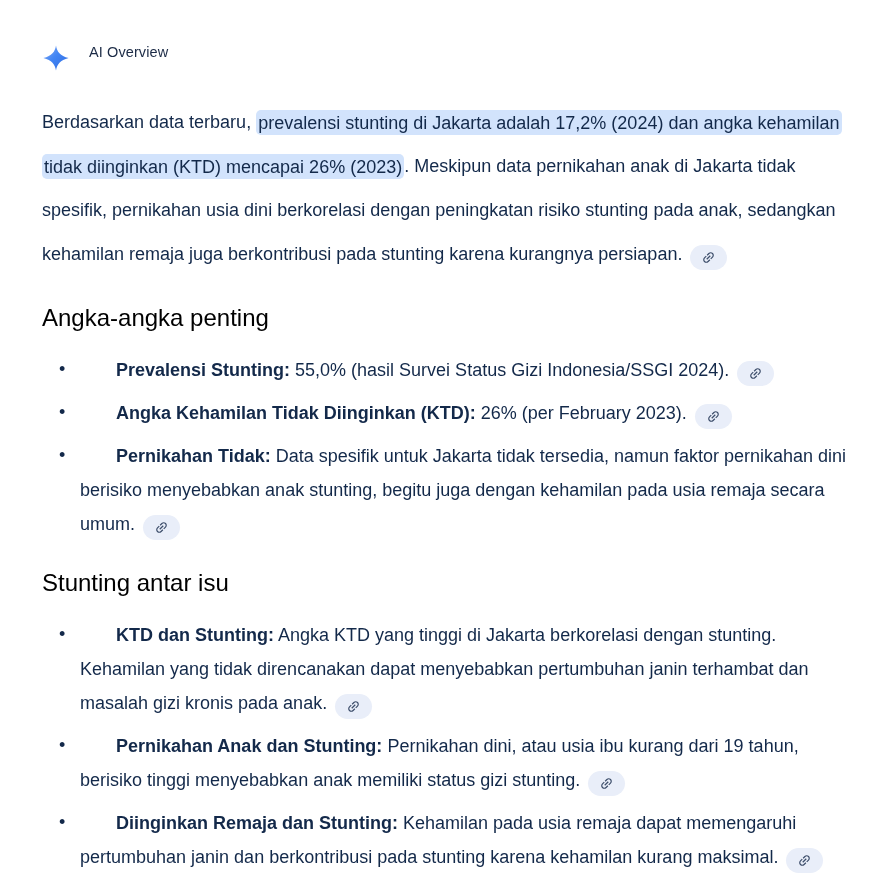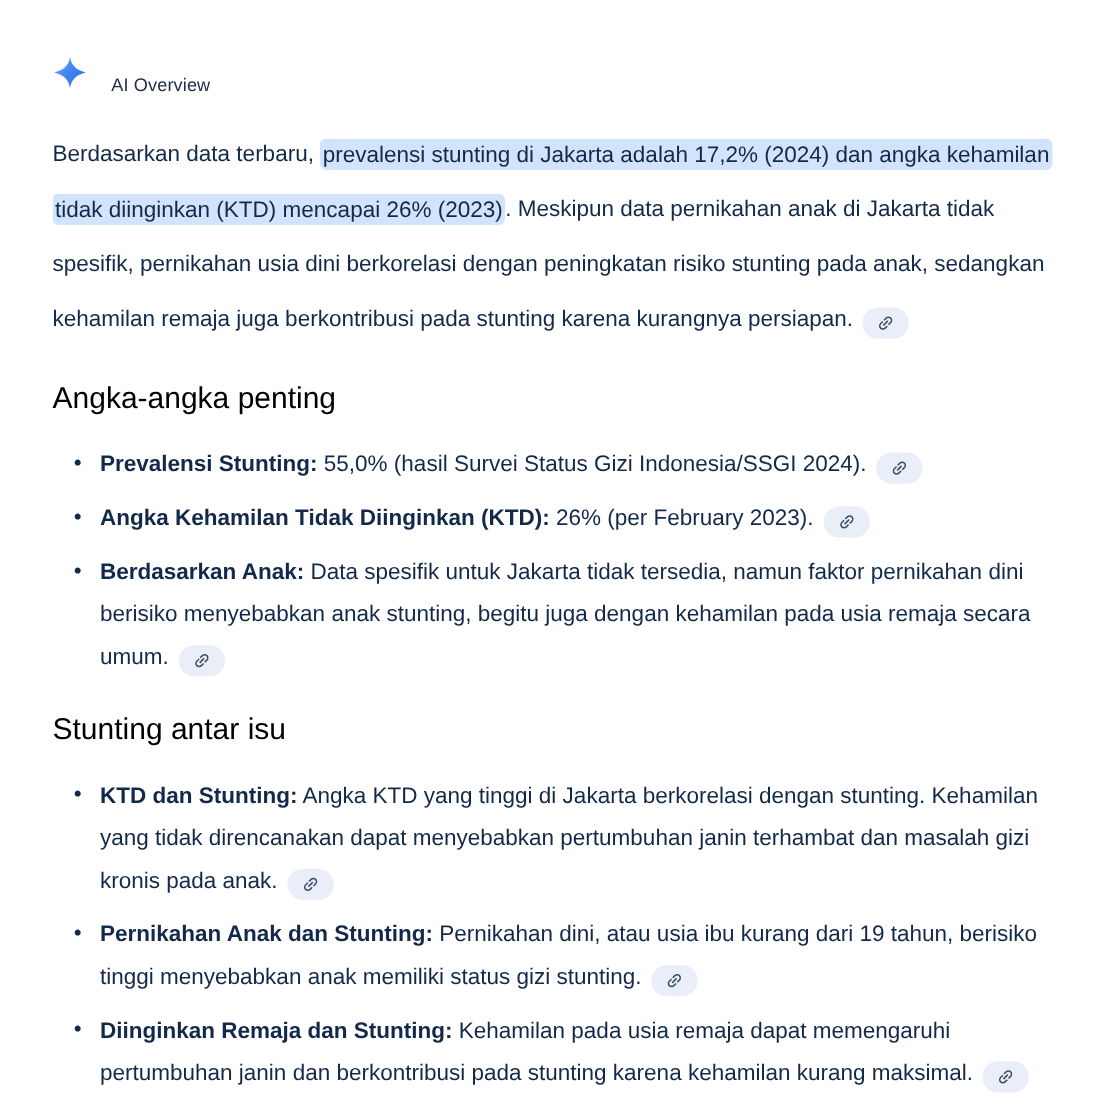--- a/index.html
+++ b/index.html
@@ -9,21 +9,21 @@
     height: 896px;
     background: #ffffff;
     font-family: "Liberation Sans", sans-serif;
     color: #13294a;
     overflow: hidden;
   }
   .page { padding: 44px 38px 0 42px; }
 
   .ai-header {
     display: flex;
-    align-items: flex-end;
+    align-items: flex-start;
     gap: 19px;
     margin-bottom: 24px;
   }
   .ai-header .label {
     font-size: 14.5px;
     font-weight: 500;
     letter-spacing: .1px;
     color: #1c2b46;
   }
 
@@ -65,21 +65,21 @@
     margin-bottom: 9px;
   }
   li::before {
     content: "\2022";
     position: absolute;
     left: 17px;
     top: -1px;
     font-size: 18px;
     color: #13294a;
   }
-  .b { font-weight: 700; }
+  .b { font-weight: 700; margin-left: 36px; }
 
   .chip {
     display: inline-flex;
     align-items: center;
     justify-content: center;
     width: 37px;
     height: 25px;
     border-radius: 13px;
     border: none;
     background: #e9eef9;
@@ -124,21 +124,21 @@
     <li><span class="b">Prevalensi Stunting:</span><span> 55,0% (hasil Survei Status Gizi Indonesia/SSGI 2024).</span><button class="chip">
           <svg width="15" height="15" viewBox="0 0 24 24" aria-hidden="true">
             <path transform="rotate(-45 12 12)" fill="currentColor" d="M3.9 12c0-1.71 1.39-3.1 3.1-3.1h4V7H7c-2.76 0-5 2.24-5 5s2.24 5 5 5h4v-1.9H7c-1.71 0-3.1-1.39-3.1-3.1zM8 13h8v-2H8v2zm9-6h-4v1.9h4c1.71 0 3.1 1.39 3.1 3.1s-1.39 3.1-3.1 3.1h-4V17h4c2.76 0 5-2.24 5-5s-2.24-5-5-5z"></path>
           </svg>
         </button></li>
     <li><span class="b">Angka Kehamilan Tidak Diinginkan (KTD):</span><span> 26% (per February 2023).</span><button class="chip">
           <svg width="15" height="15" viewBox="0 0 24 24" aria-hidden="true">
             <path transform="rotate(-45 12 12)" fill="currentColor" d="M3.9 12c0-1.71 1.39-3.1 3.1-3.1h4V7H7c-2.76 0-5 2.24-5 5s2.24 5 5 5h4v-1.9H7c-1.71 0-3.1-1.39-3.1-3.1zM8 13h8v-2H8v2zm9-6h-4v1.9h4c1.71 0 3.1 1.39 3.1 3.1s-1.39 3.1-3.1 3.1h-4V17h4c2.76 0 5-2.24 5-5s-2.24-5-5-5z"></path>
           </svg>
         </button></li>
-    <li><span class="b">Berdasarkan Anak:</span><span> Data spesifik untuk Jakarta tidak tersedia, namun faktor pernikahan dini berisiko menyebabkan anak stunting, begitu juga dengan kehamilan pada usia remaja secara umum.</span><button class="chip">
+    <li><span class="b">Pernikahan Tidak:</span><span> Data spesifik untuk Jakarta tidak tersedia, namun faktor pernikahan dini berisiko menyebabkan anak stunting, begitu juga dengan kehamilan pada usia remaja secara umum.</span><button class="chip">
           <svg width="15" height="15" viewBox="0 0 24 24" aria-hidden="true">
             <path transform="rotate(-45 12 12)" fill="currentColor" d="M3.9 12c0-1.71 1.39-3.1 3.1-3.1h4V7H7c-2.76 0-5 2.24-5 5s2.24 5 5 5h4v-1.9H7c-1.71 0-3.1-1.39-3.1-3.1zM8 13h8v-2H8v2zm9-6h-4v1.9h4c1.71 0 3.1 1.39 3.1 3.1s-1.39 3.1-3.1 3.1h-4V17h4c2.76 0 5-2.24 5-5s-2.24-5-5-5z"></path>
           </svg>
         </button></li>
   </ul>
 
   <h2>Stunting antar isu</h2>
 
   <ul>
     <li><span class="b">KTD dan Stunting:</span><span> Angka KTD yang tinggi di Jakarta berkorelasi dengan stunting. Kehamilan yang tidak direncanakan dapat menyebabkan pertumbuhan janin terhambat dan masalah gizi kronis pada anak.</span><button class="chip">

